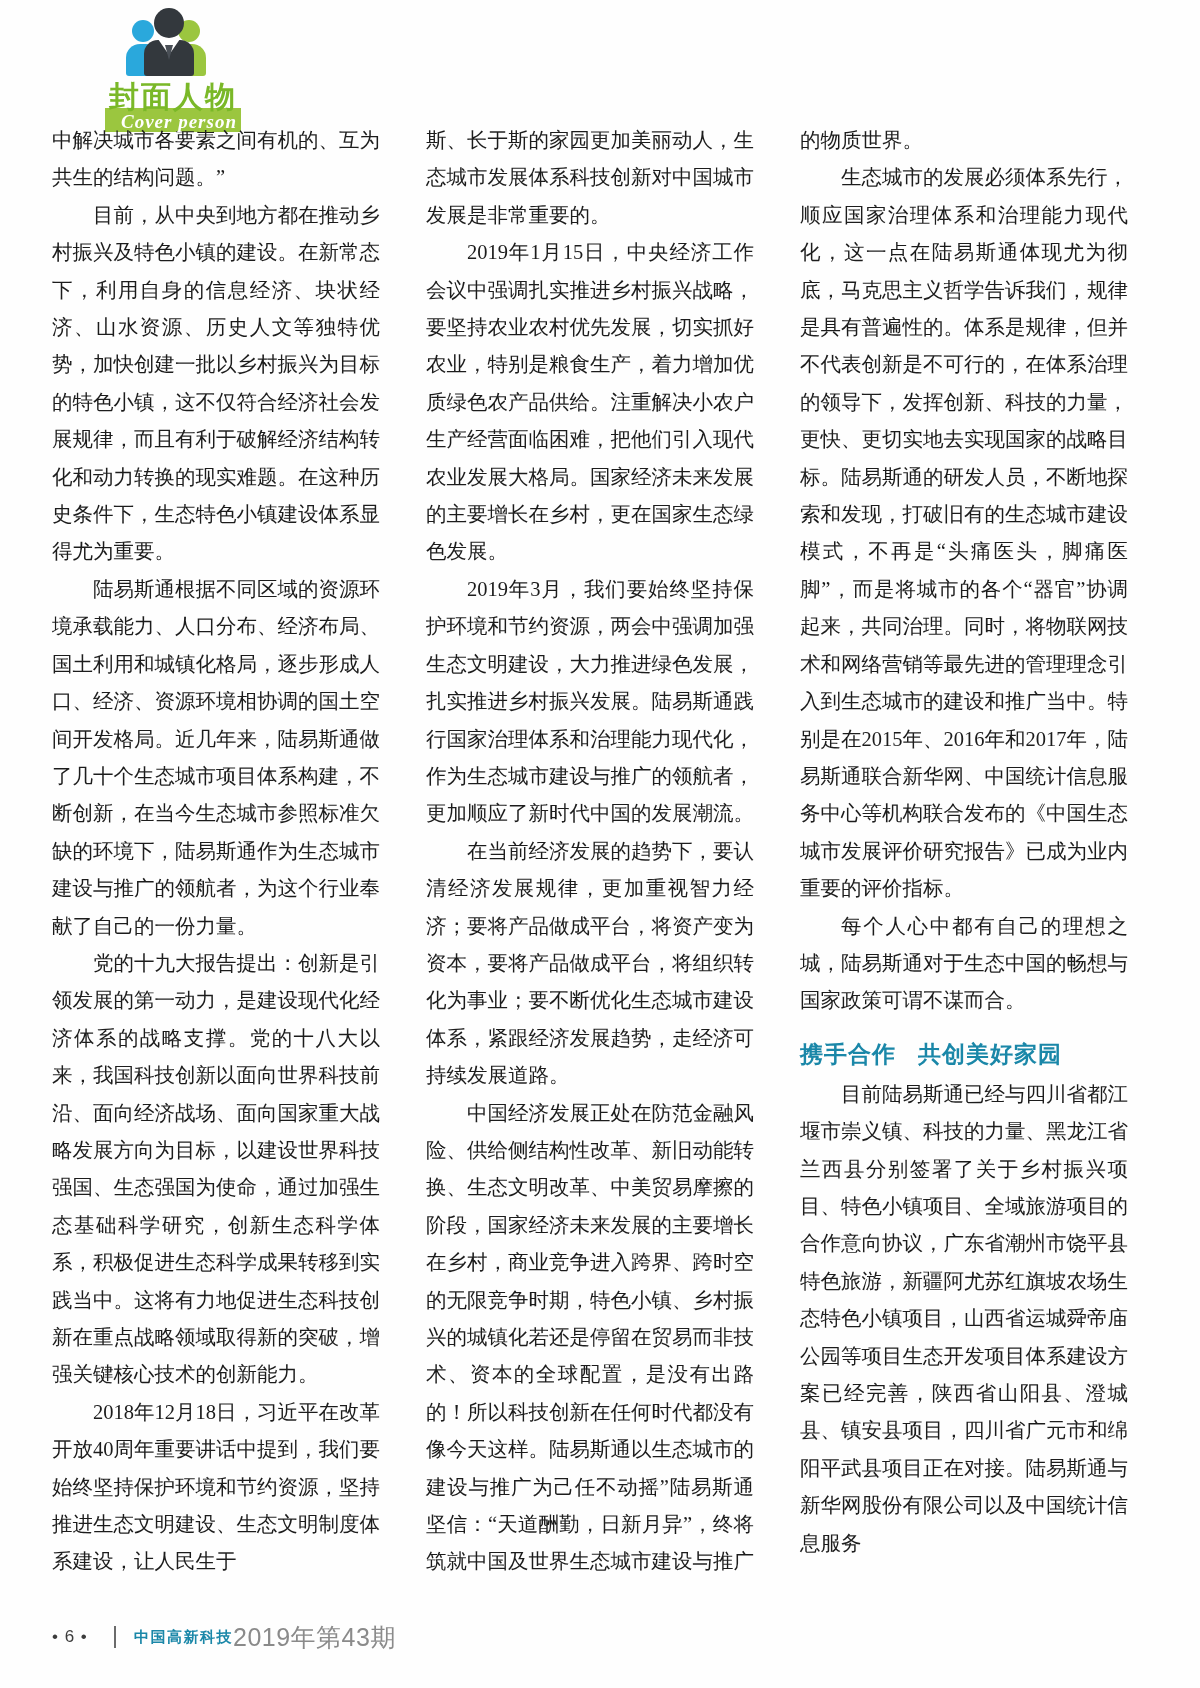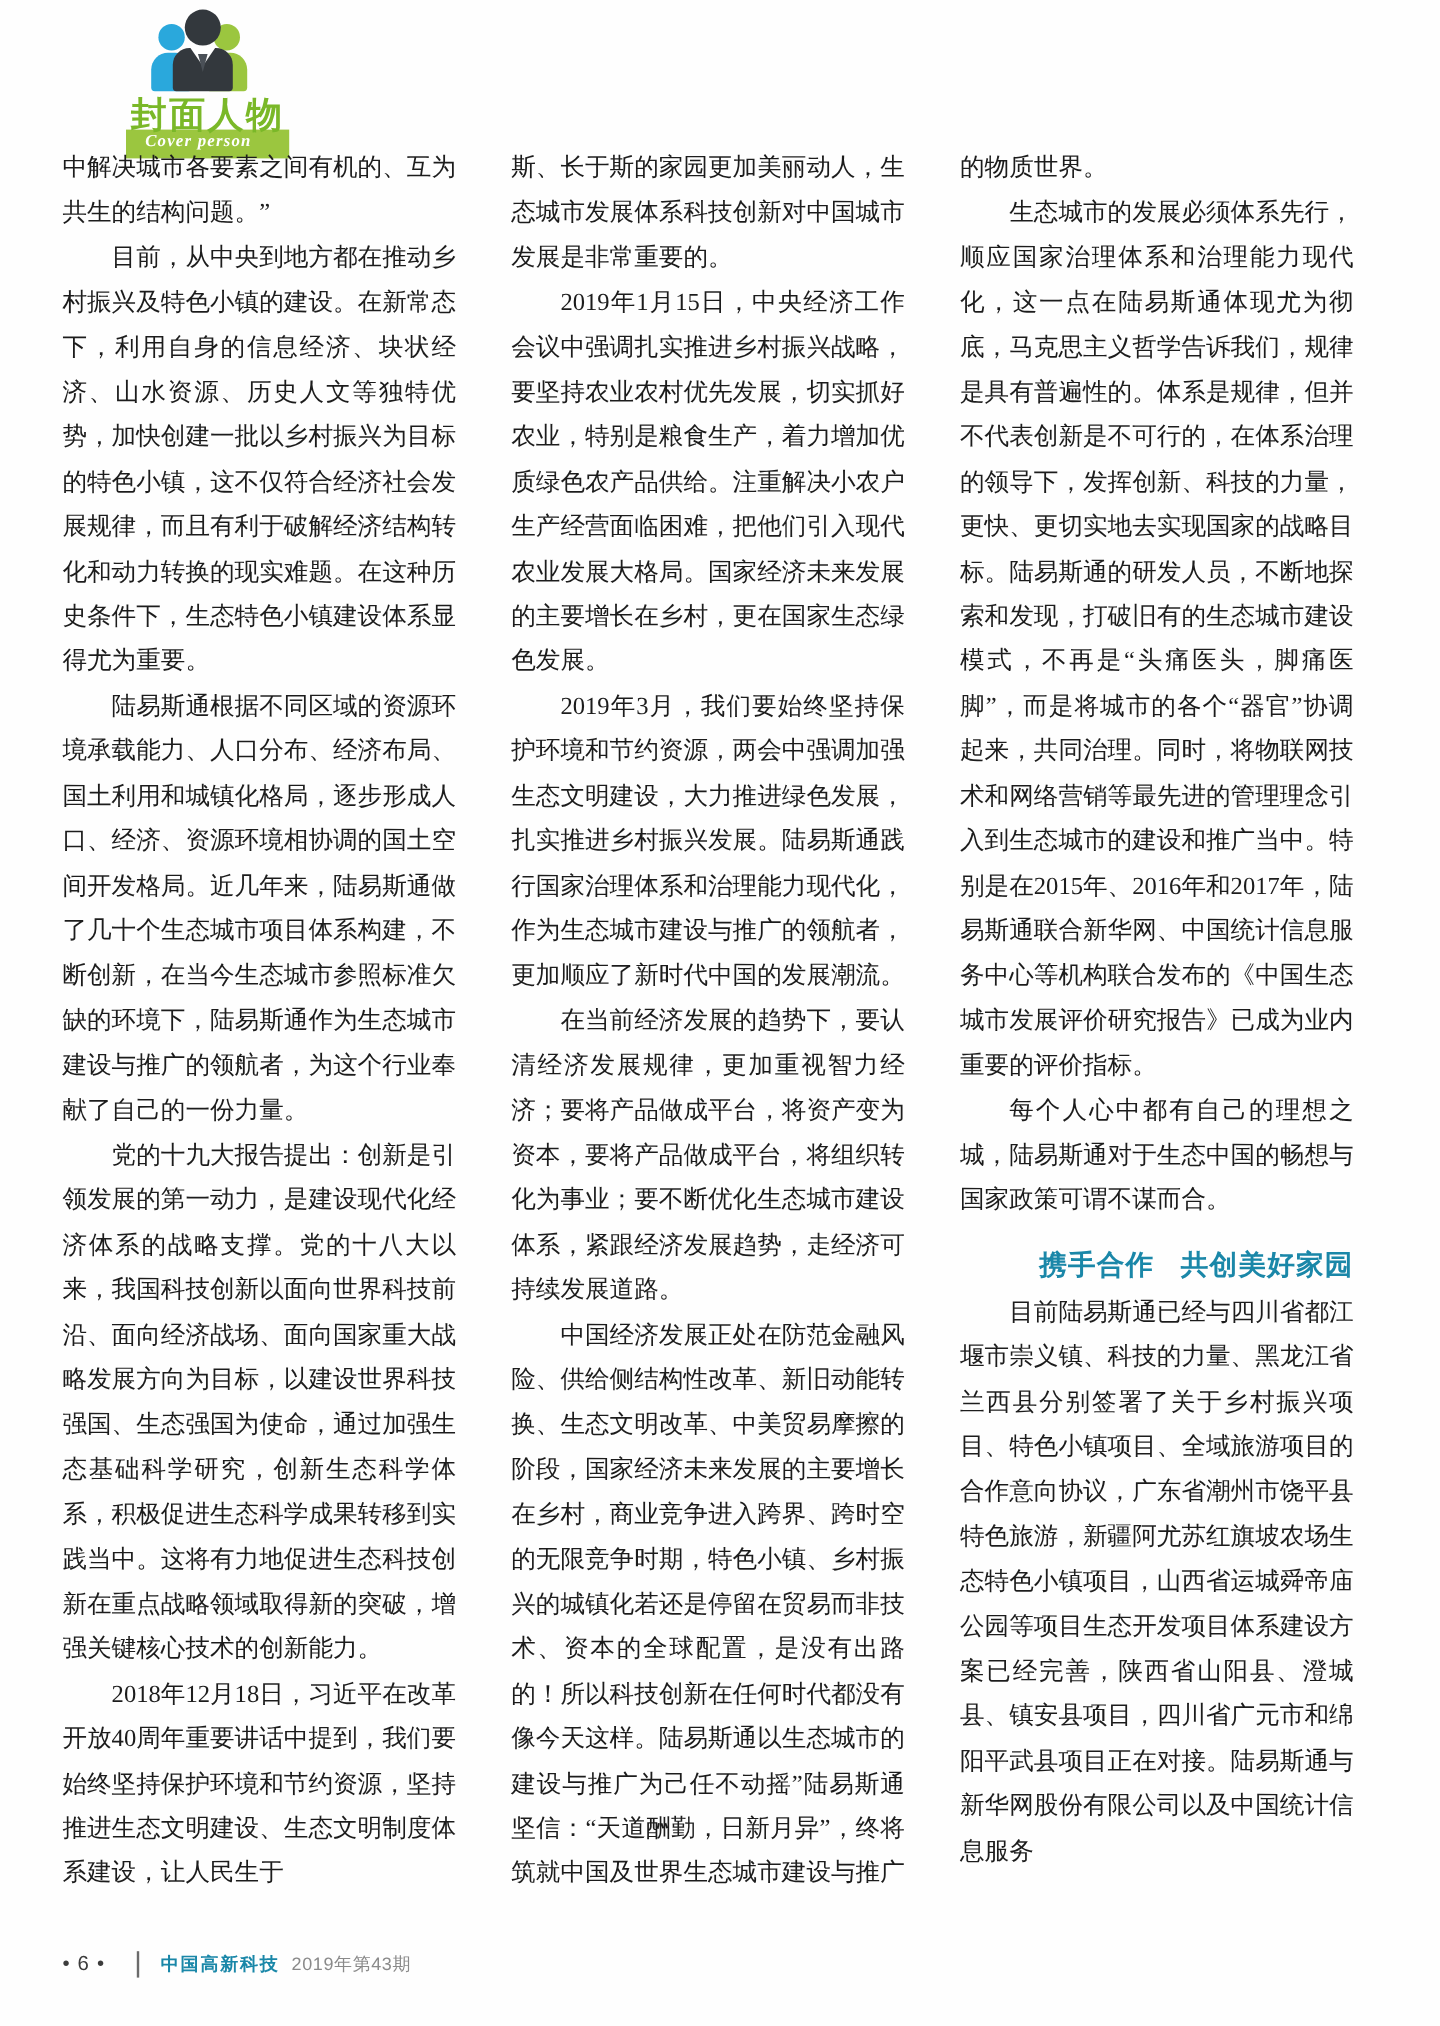--- a/index.html
+++ b/index.html
@@ -117,21 +117,21 @@
     height: 24px;
     background: #9bc63f;
   }
   .logo-en {
     position: absolute;
     top: 33px;
     left: 16px;
     font-family: "Liberation Serif", "DejaVu Serif", serif;
     font-weight: bold;
     font-style: italic;
-    font-size: 14px;
+    font-size: 19px;
     letter-spacing: 1px;
     color: #ffffff;
     z-index: 2;
     line-height: 1.2;
   }
 
   
   .columns {
     position: absolute;
     left: 52px;
@@ -159,21 +159,20 @@
   p.body-par.indent { text-indent: 2em; }
 
   .section-head {
     margin: 14px 0 2px 0;
     font-family: "Liberation Sans", "DejaVu Sans", sans-serif;
     font-weight: bold;
     font-size: 23px;
     color: #1a87a8;
     letter-spacing: 1px;
     line-height: 40px;
-    text-align: right;
   }
   .section-head .gap { display: inline-block; width: 22px; }
 
   
   .footer {
     position: absolute;
     left: 52px;
     bottom: 36px;
     display: flex;
     align-items: center;
@@ -194,24 +193,23 @@
   }
   .foot-brand {
     font-family: "Liberation Sans", "DejaVu Sans", sans-serif;
     font-weight: bold;
     font-size: 15px;
     color: #1a87a8;
     letter-spacing: 1.5px;
   }
   .foot-issue {
     font-family: "Liberation Sans", "DejaVu Sans", sans-serif;
-    font-size: 15px;
+    font-size: 25px;
     color: #8a8a8a;
     letter-spacing: 0.5px;
-    margin-left: 10px;
   }
 </style>
 </head>
 <body>
 
 <div class="page">
 
   <div class="header">
     <div class="logo-people">
       <div class="person blue">

